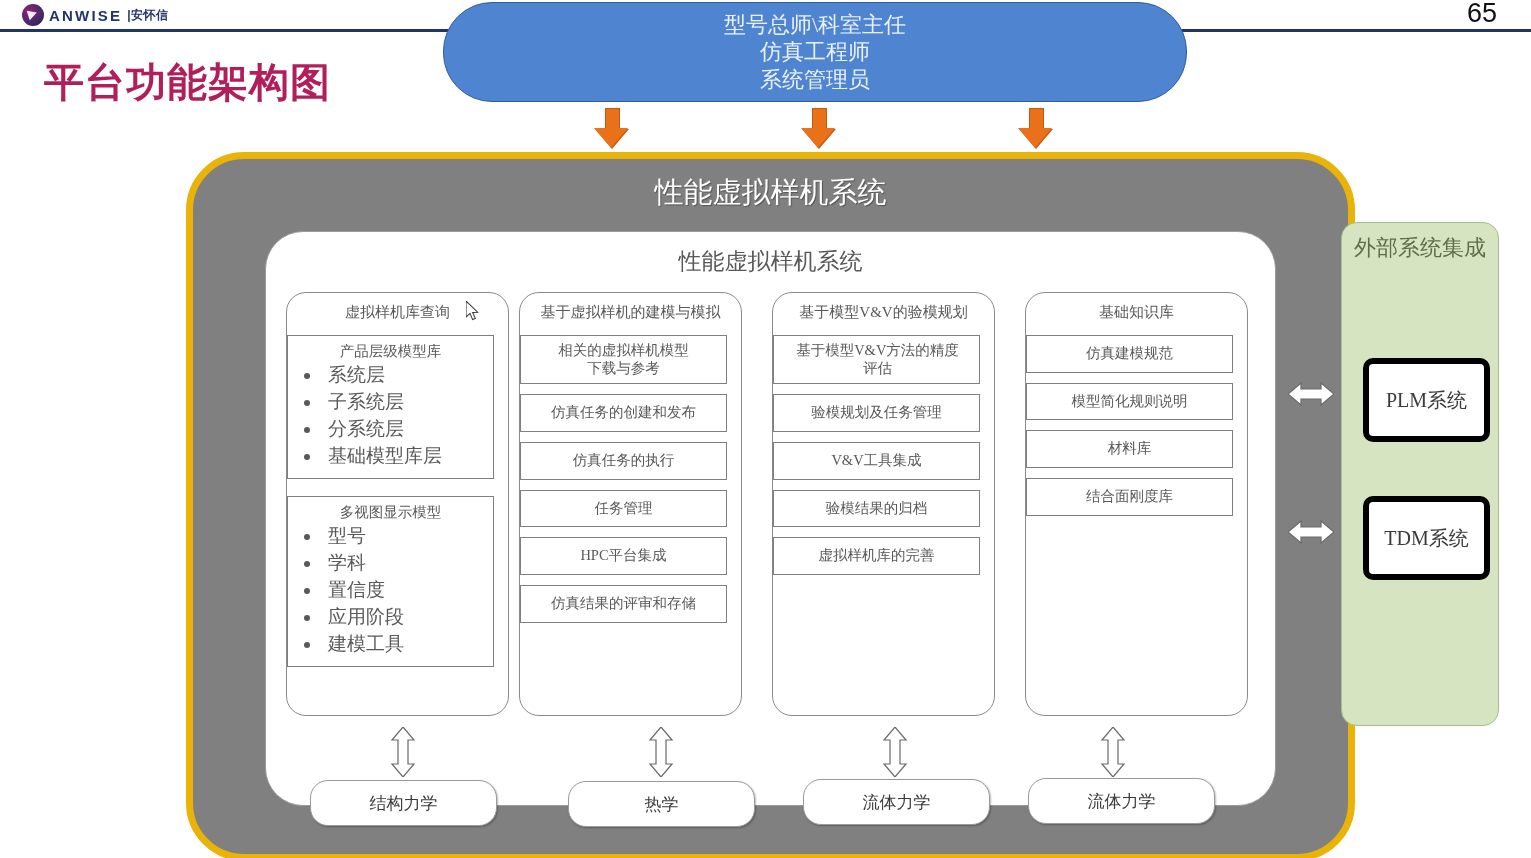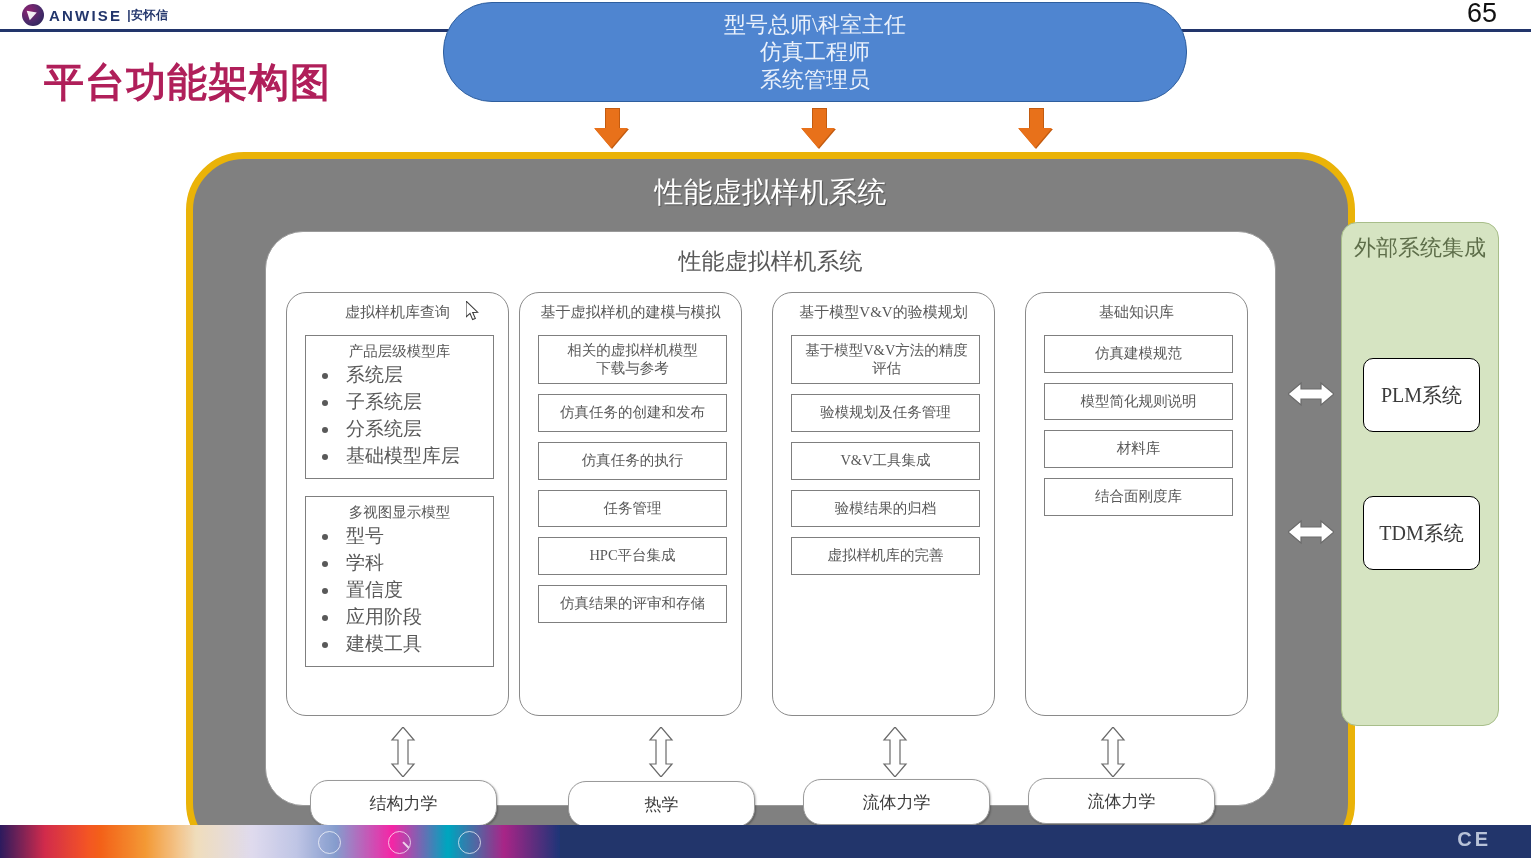--- a/index.html
+++ b/index.html
@@ -128,21 +128,21 @@
     width: 221px; height: 422px;
     background: #FFFFFF;
     border: 1px solid #8A8A8A;
     border-radius: 20px;
   }
   .column-title {
     position: absolute; left: 0; top: 10px; width: 221px;
     text-align: center; color: #595959; font-size: 15px;
   }
   .col-body {
-    position: absolute; left: 18px; top: 42px; right: 14px;
+    position: absolute; left: 0; top: 42px; right: 14px;
   }
   .node {
     background: #FFFFFF;
     border: 1px solid #7F7F7F;
     color: #595959;
     font-size: 14.5px;
     text-align: center;
     padding: 9px 0;
     margin-bottom: 10px;
     line-height: 1.22;
@@ -176,21 +176,21 @@
     border-radius: 16px;
   }
   #ext-title {
     position: absolute; left: 0; top: 10px; width: 156px;
     text-align: center; color: #5E6E4A; font-size: 22px;
   }
   .ext-node {
     position: absolute; left: 21px;
     width: 115px; height: 72px;
     background: #FFFFFF;
-    border: 1px solid #000000;
+    border: 6px solid #000000;
     border-radius: 10px;
     color: #3B3B3B; font-size: 20px;
     display: flex; align-items: center; justify-content: center;
   }
   #ext-node-plm { top: 135px; }
   #ext-node-tdm { top: 273px; }
 
   
   .h-darrow {
     position: absolute; width: 46px; height: 26px;
@@ -408,21 +408,14 @@
   <div class="discipline" style="left:568px; top:781px;">热学</div>
   <div class="discipline" style="left:803px; top:779px;">流体力学</div>
   <div class="discipline" style="left:1028px; top:778px;">流体力学</div>
 
   <div id="cursor">
     <svg width="16" height="22" viewBox="0 0 16 22">
       <polygon points="0,0 0,16 4,12.4 6.6,18.6 9.3,17.4 6.7,11.4 11.6,11.2" fill="#FFFFFF" stroke="#3A3A3A" stroke-width="1.1"></polygon>
     </svg>
   </div>
 
-  <div id="taskbar">
-    <div id="taskbar-art"></div>
-    <div class="tb-icon" id="tb-ie"></div>
-    <div class="tb-icon" id="tb-search"></div>
-    <div class="tb-icon" id="tb-cortana"></div>
-    <div id="taskbar-right">CE</div>
-  </div>
 
 </div>
 
 </body></html>

